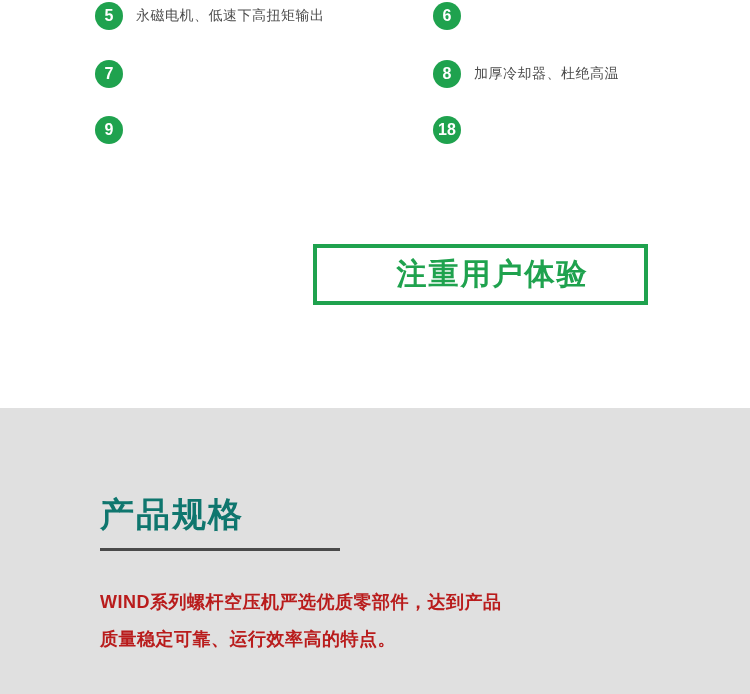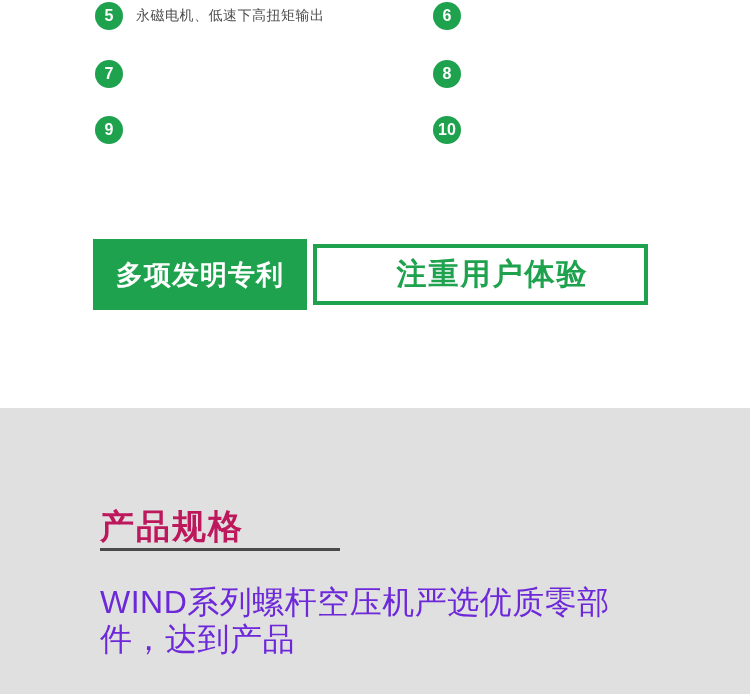--- a/index.html
+++ b/index.html
@@ -94,42 +94,42 @@
     width: 750px;
     height: 286px;
     background: #e0e0e0;
   }
   .specs-heading {
     position: absolute;
     left: 100px;
     top: 86px;
     font-size: 34px;
     font-weight: bold;
-    color: #be185d;
+    color: #0f766e;
     line-height: 40px;
     letter-spacing: 2px;
-    margin-top: 12px;
   }
   .specs-underline {
     position: absolute;
     left: 100px;
     top: 140px;
     width: 240px;
     height: 3px;
     background: #4a4a4a;
   }
   .specs-body {
     position: absolute;
     left: 100px;
     top: 176px;
     width: 570px;
-    font-size: 32px;
-    color: #6d28d9;
+    font-size: 18px;
+    color: #b91c1c;
     line-height: 37px;
     letter-spacing: 0.5px;
+    font-weight: bold;
   }
 </style>
 </head>
 <body>
 
 <div class="page">
 
   <div class="feature-row row-l row-y1">
     <span class="num-badge">5</span>
     <span class="feature-text">永磁电机、低速下高扭矩输出</span>
@@ -139,29 +139,30 @@
   </div>
   <div class="feature-row row-l row-y3">
     <span class="num-badge">9</span>
   </div>
 
   <div class="feature-row row-r row-y1">
     <span class="num-badge">6</span>
   </div>
   <div class="feature-row row-r row-y2">
     <span class="num-badge">8</span>
+    <span class="feature-text">加厚冷却器、杜绝高温</span>
   </div>
   <div class="feature-row row-r row-y3">
-    <span class="num-badge">10</span>
+    <span class="num-badge">18</span>
   </div>
 
-  <div class="badge-patent">多项发明专利</div>
   <div class="badge-ux">注重用户体验</div>
 
   <div class="specs-section">
     <div class="specs-heading">产品规格</div>
     <div class="specs-underline"></div>
     <div class="specs-body">
       <div>WIND系列螺杆空压机严选优质零部件，达到产品</div>
+      <div>质量稳定可靠、运行效率高的特点。</div>
     </div>
   </div>
 
 </div>
 
 </body></html>

